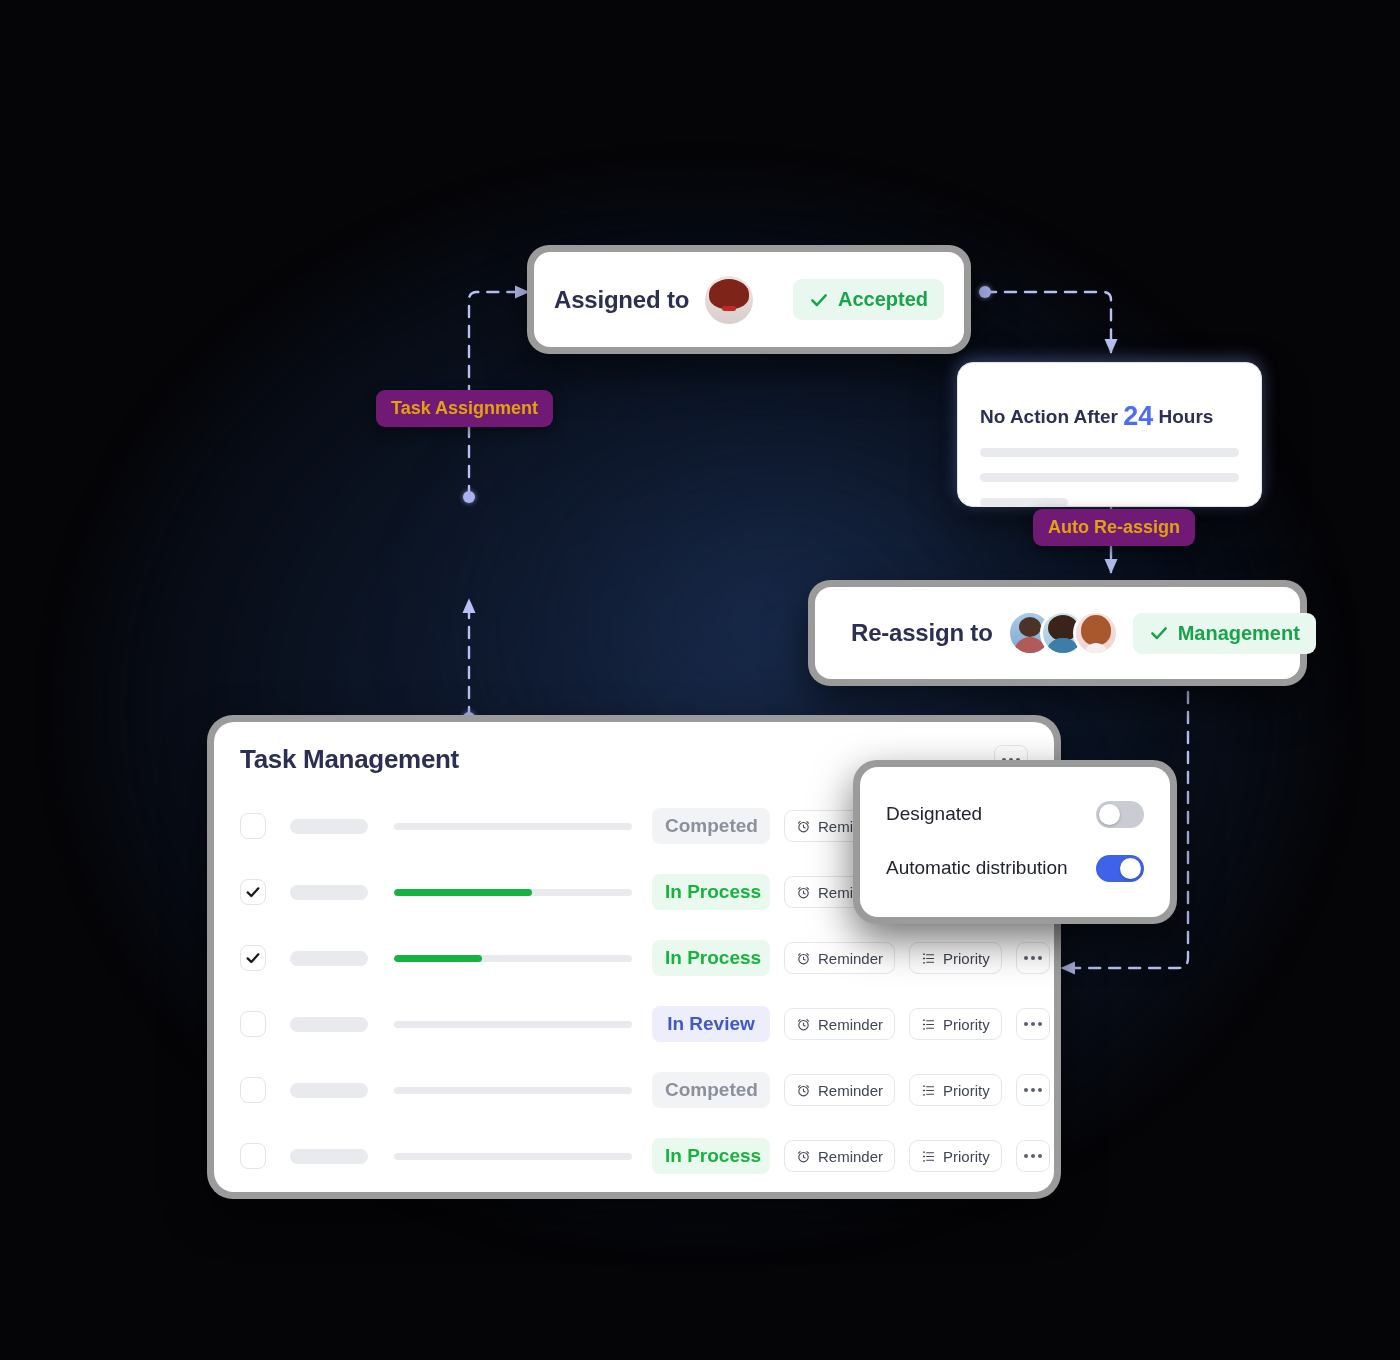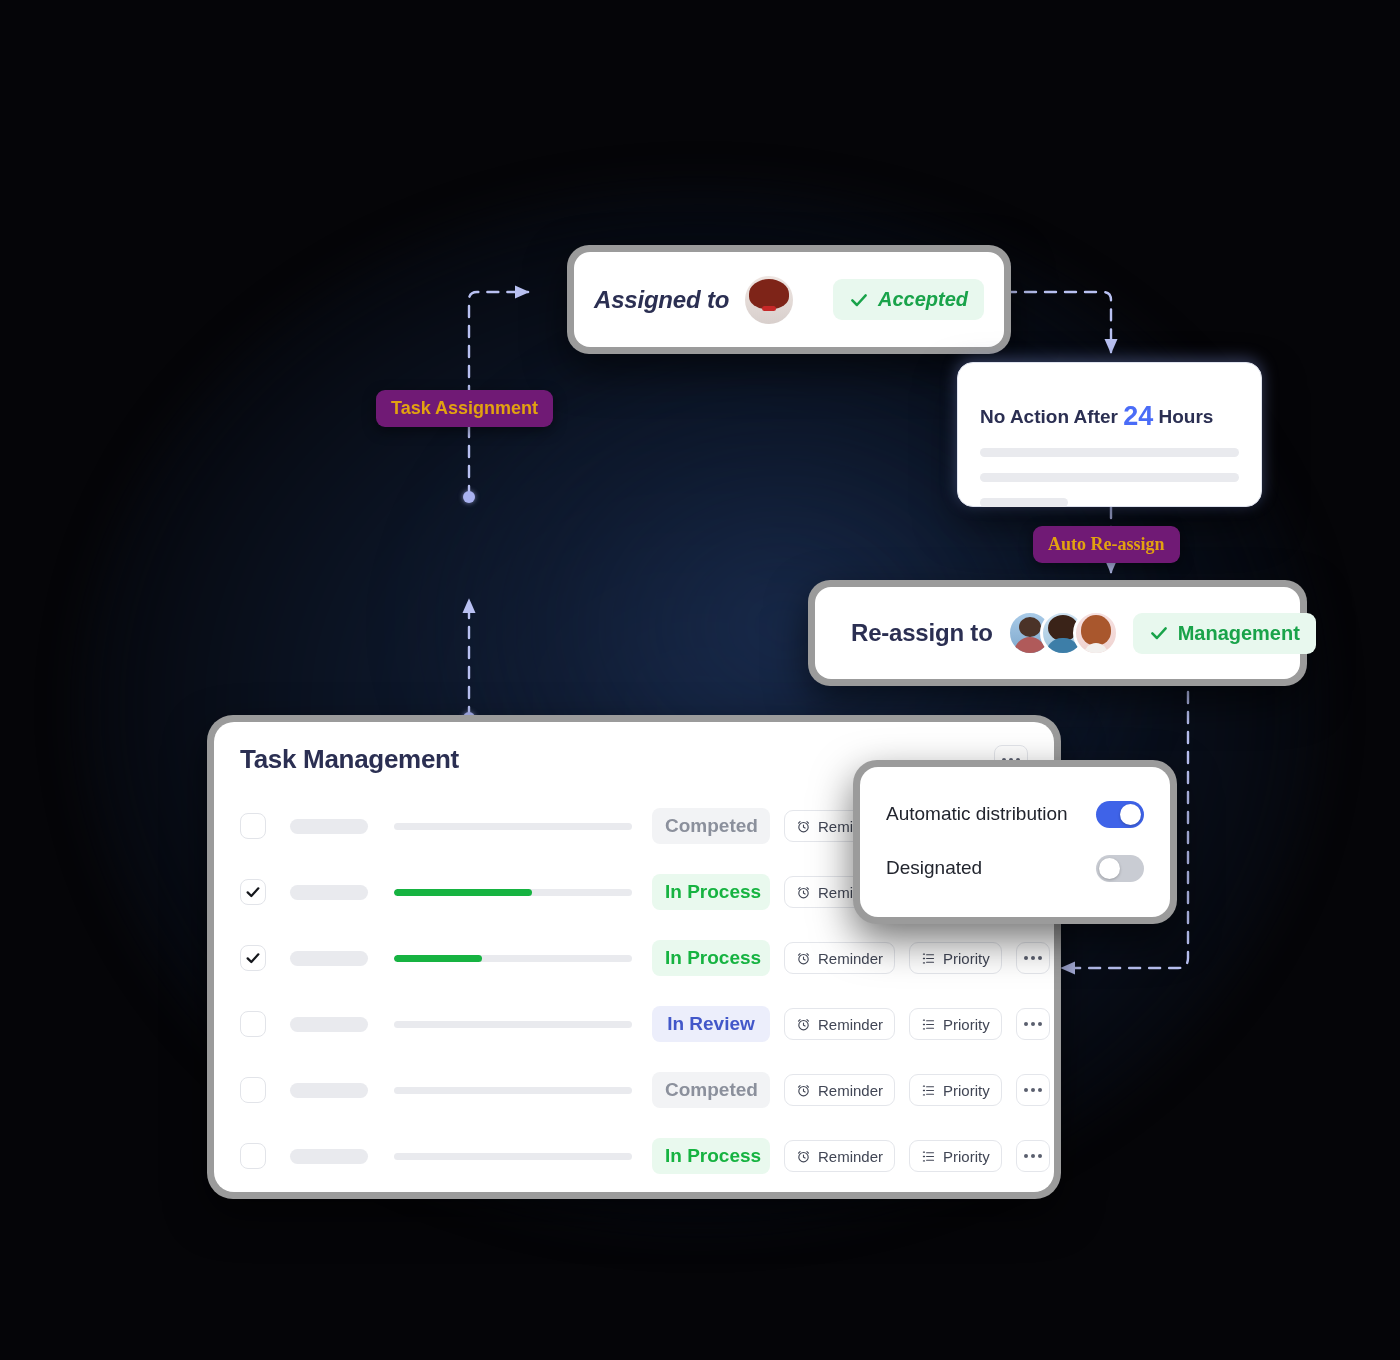--- a/index.html
+++ b/index.html
@@ -35,21 +35,21 @@
     background:#9b9b9b;
     border-radius:22px;
     padding:7px;
     box-shadow:0 16px 40px rgba(0,0,0,.55);
   }
   .bezel > .inner{
     background:#ffffff;border-radius:16px;height:100%;box-sizing:border-box;
   }
 
   
-  #assigned-card{left:567px;top:245px;width:430px;height:95px;font-style:italic;}
+  #assigned-card{left:527px;top:245px;width:430px;height:95px;}
   #assigned-card .inner{display:flex;align-items:center;padding:0 20px;gap:16px;}
   .card-title{
     font-size:24px;font-weight:700;color:#2b2f52;letter-spacing:-.2px;white-space:nowrap;
   }
   .avatar{
     width:48px;height:48px;border-radius:50%;flex:0 0 auto;overflow:hidden;
     background:#e9e9ee;position:relative;
   }
   .av-a{background:radial-gradient(circle at 50% 34%, #f2d2bd 0 26%, rgba(0,0,0,0) 27%),
         linear-gradient(#efe6e2,#d8cfcc);}
@@ -106,21 +106,21 @@
   .av-e::after{content:"";position:absolute;left:12px;top:33px;width:24px;height:14px;
         border-radius:10px 10px 0 0;background:#e6e2de;}
 
   
   .pill{
     position:absolute;background:#701a75;border-radius:9px;padding:8px 15px;
     font-size:18px;font-weight:600;color:#e2a210;white-space:nowrap;
     box-shadow:0 4px 14px rgba(0,0,0,.45);
   }
   #label-task-assignment{left:376px;top:390px;}
-  #label-auto-reassign{left:1033px;top:526px;font-family:Liberation Serif, serif;}
+  #label-auto-reassign{left:1033px;top:509px;}
 
   
   #task-panel{left:207px;top:715px;width:840px;height:470px;border-radius:26px;}
   #task-panel > .inner{border-radius:20px;padding:22px 26px 0 26px;overflow:hidden;}
   .panel-head{display:flex;align-items:center;justify-content:space-between;margin-bottom:18px;}
   .panel-title{font-size:26px;font-weight:700;color:#2b2f52;letter-spacing:-.3px;}
   .kebab{
     width:34px;height:30px;border:1px solid #e4e6eb;border-radius:8px;background:#fff;
     display:flex;align-items:center;justify-content:center;gap:3px;box-sizing:border-box;
   }
@@ -429,26 +429,26 @@
               <i></i>
             </div>
           </div>
         </div>
     </div>
   </div>
 
   <div class="bezel" id="dropdown">
     <div class="inner" id="dd-body">
         <div class="dd-row">
-          <span class="dd-label">Automatic distribution</span>
-          <span class="toggle on">
+          <span class="dd-label">Designated</span>
+          <span class="toggle">
             <i></i>
           </span>
         </div>
         <div class="dd-row">
-          <span class="dd-label">Designated</span>
-          <span class="toggle">
+          <span class="dd-label">Automatic distribution</span>
+          <span class="toggle on">
             <i></i>
           </span>
         </div>
       </div>
   </div>
 </div>
 
 </body></html>

